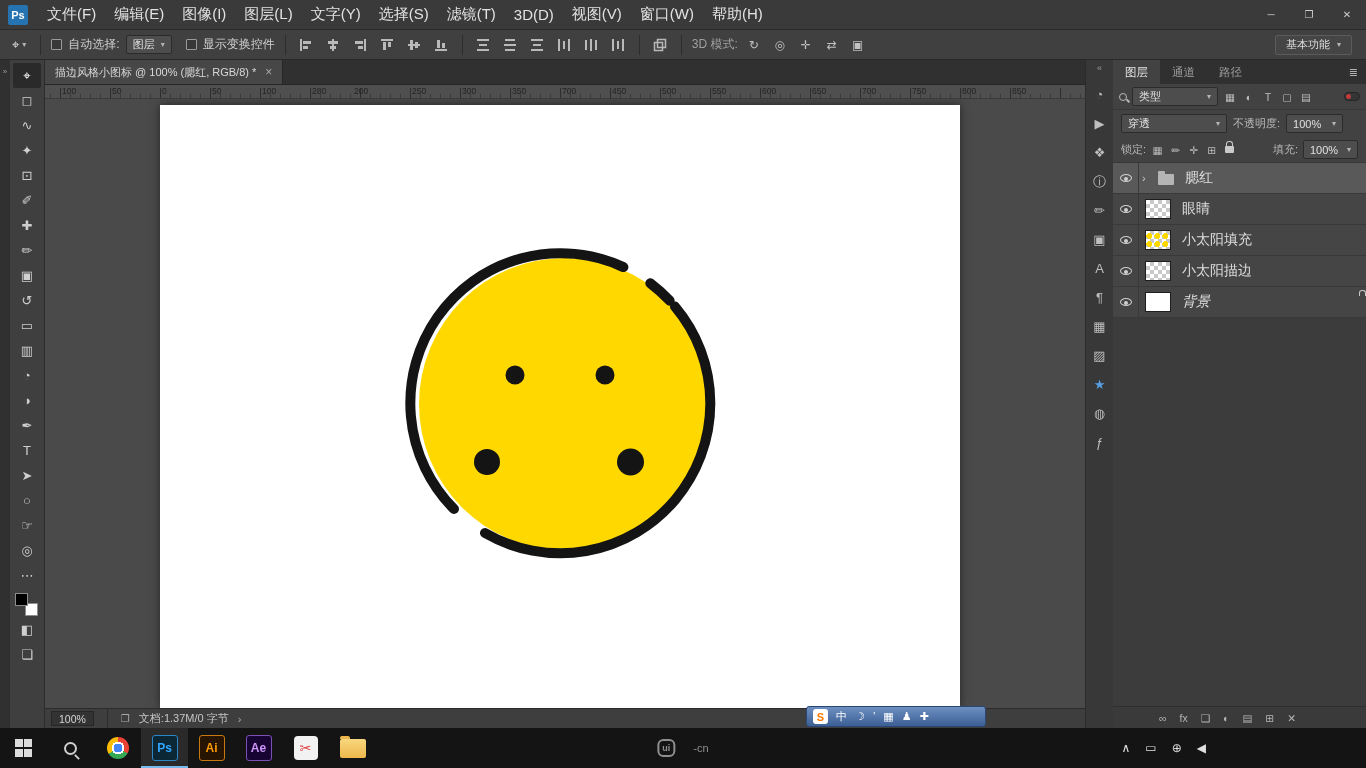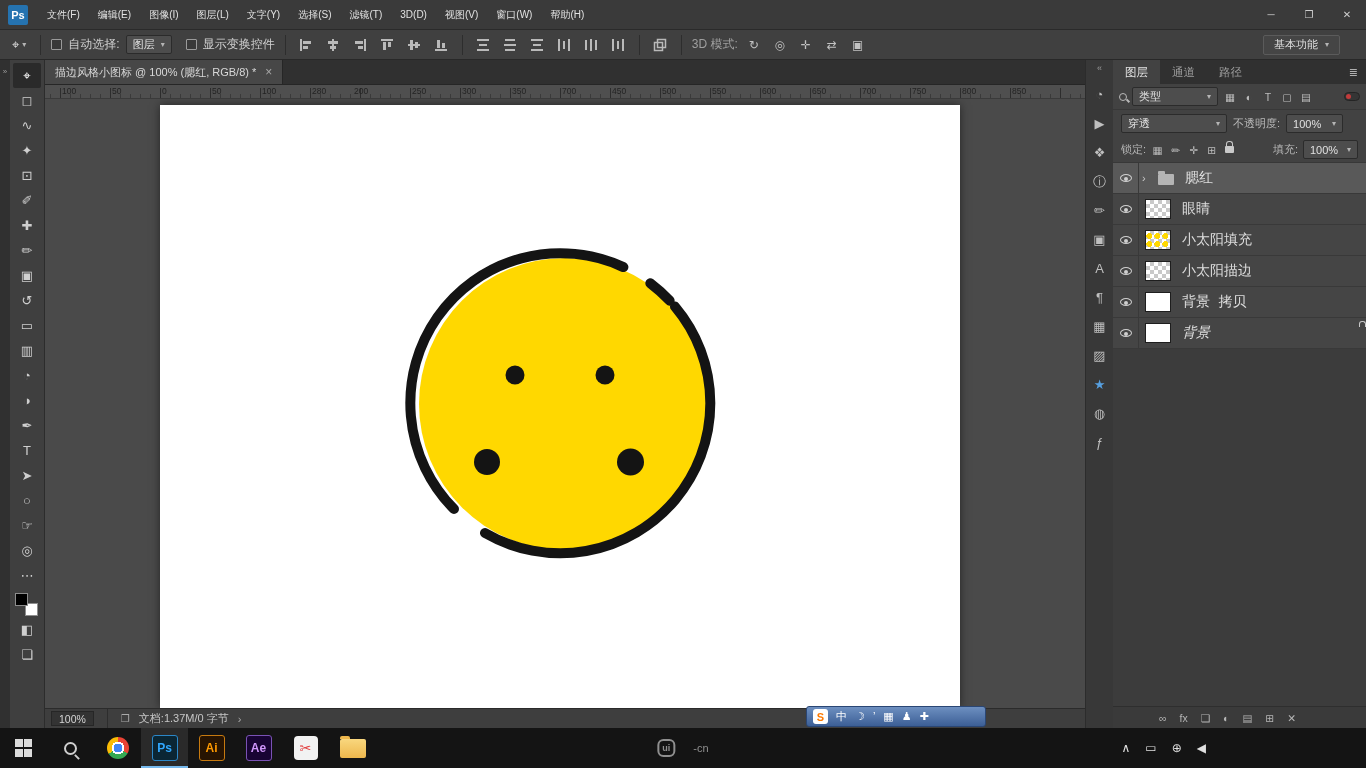--- a/index.html
+++ b/index.html
@@ -4,36 +4,36 @@
 <style>
   * { box-sizing: border-box; margin: 0; padding: 0; }
   html,body { width:1366px; height:768px; }
   body { font-family:"Liberation Sans","DejaVu Sans",sans-serif; background:#222; }
   #app { position:relative; width:1366px; height:768px; overflow:hidden; background:#ec4899; color:#ddd; font-size:12px; }
 
   
   .titlebar { position:absolute; left:0; top:0; width:100%; height:30px; background:#3a3a3a; border-bottom:1px solid #2a2a2a; display:flex; align-items:center; }
   .ps-badge { width:20px; height:20px; margin:0 10px 0 8px; background:#2573b0; color:#fff; font-weight:bold; font-size:11px; border-radius:2px; display:flex; align-items:center; justify-content:center; }
   .menus { display:flex; height:100%; }
-  .menu-item { padding:0 9px; display:flex; align-items:center; color:#e2e2e2; font-size:10px; }
+  .menu-item { padding:0 9px; display:flex; align-items:center; color:#e2e2e2; font-size:15px; }
   .win-controls { margin-left:auto; display:flex; height:100%; }
   .win-btn { width:38px; display:flex; align-items:center; justify-content:center; color:#cfcfcf; font-size:10px; }
 
   
   .optionsbar { position:absolute; left:0; top:30px; width:100%; height:30px; background:#404040; border-bottom:1px solid #282828; display:flex; align-items:center; padding:0 8px; gap:6px; }
   .opt-tool { display:flex; align-items:center; gap:3px; color:#ddd; font-size:13px; padding:0 4px; }
   .caret { font-size:8px; color:#b5b5b5; }
   .checkbox { width:11px; height:11px; border:1px solid #9a9a9a; background:#383838; border-radius:1px; flex:none; }
   .opt-label { color:#cfcfcf; font-size:12px; white-space:nowrap; }
   .ps-select { height:19px; background:#4d4d4d; border:1px solid #2b2b2b; border-radius:2px; display:flex; align-items:center; gap:6px; padding:0 6px; color:#e0e0e0; font-size:11px; white-space:nowrap; }
   .vdiv { width:1px; height:20px; background:#2d2d2d; margin:0 4px; flex:none; }
   .icon-btn { width:21px; height:21px; display:flex; align-items:center; justify-content:center; color:#c2c2c2; }
   .icon-btn svg { display:block; }
   .mode-icon { width:20px; height:20px; display:flex; align-items:center; justify-content:center; color:#c2c2c2; font-size:12px; }
-  .workspace-btn { margin-left:auto; margin-right:18px; height:20px; border:1px solid #5b5b5b; border-radius:2px; padding:0 10px; display:flex; align-items:center; gap:7px; color:#ddd; font-size:11px; background:#454545; }
+  .workspace-btn { margin-left:auto; margin-right:6px; height:20px; border:1px solid #5b5b5b; border-radius:2px; padding:0 10px; display:flex; align-items:center; gap:7px; color:#ddd; font-size:11px; background:#454545; }
 
   
   .left-edge { position:absolute; left:0; top:60px; width:10px; bottom:40px; background:#303030; color:#9a9a9a; font-size:8px; text-align:center; padding-top:7px; }
   .toolbar { position:absolute; left:10px; top:60px; width:35px; bottom:40px; background:#3f3f3f; border-right:1px solid #2c2c2c; display:flex; flex-direction:column; align-items:center; padding-top:3px; }
   .tool { width:28px; height:25px; display:flex; align-items:center; justify-content:center; color:#cfcfcf; font-size:13px; border-radius:2px; flex:none; }
   .tool.active { background:#2a2a2a; color:#fff; }
   .swatches { position:relative; width:24px; height:24px; margin-top:5px; flex:none; }
   .fg-swatch { position:absolute; left:0; top:0; width:13px; height:13px; background:#000; border:1px solid #8d8d8d; z-index:2; }
   .bg-swatch { position:absolute; right:1px; bottom:1px; width:13px; height:13px; background:#fff; border:1px solid #8d8d8d; }
 
@@ -439,29 +439,20 @@
         <div class="layer-row">
           <span class="eye-cell">
             <span class="eye"></span>
           </span>
 
           <span class="thumb" data-thumb="checker"></span>
           <span class="layer-name">小太阳描边</span>
 
         </div>
 
-        <div class="layer-row">
-          <span class="eye-cell">
-            <span class="eye"></span>
-          </span>
-
-          <span class="thumb" data-thumb="white"></span>
-          <span class="layer-name">背景 拷贝</span>
-
-        </div>
 
         <div class="layer-row">
           <span class="eye-cell">
             <span class="eye"></span>
           </span>
 
           <span class="thumb" data-thumb="white"></span>
           <span class="layer-name italic">背景</span>
           <span class="row-lock show"><span class="lock-shape"></span></span>
         </div>

